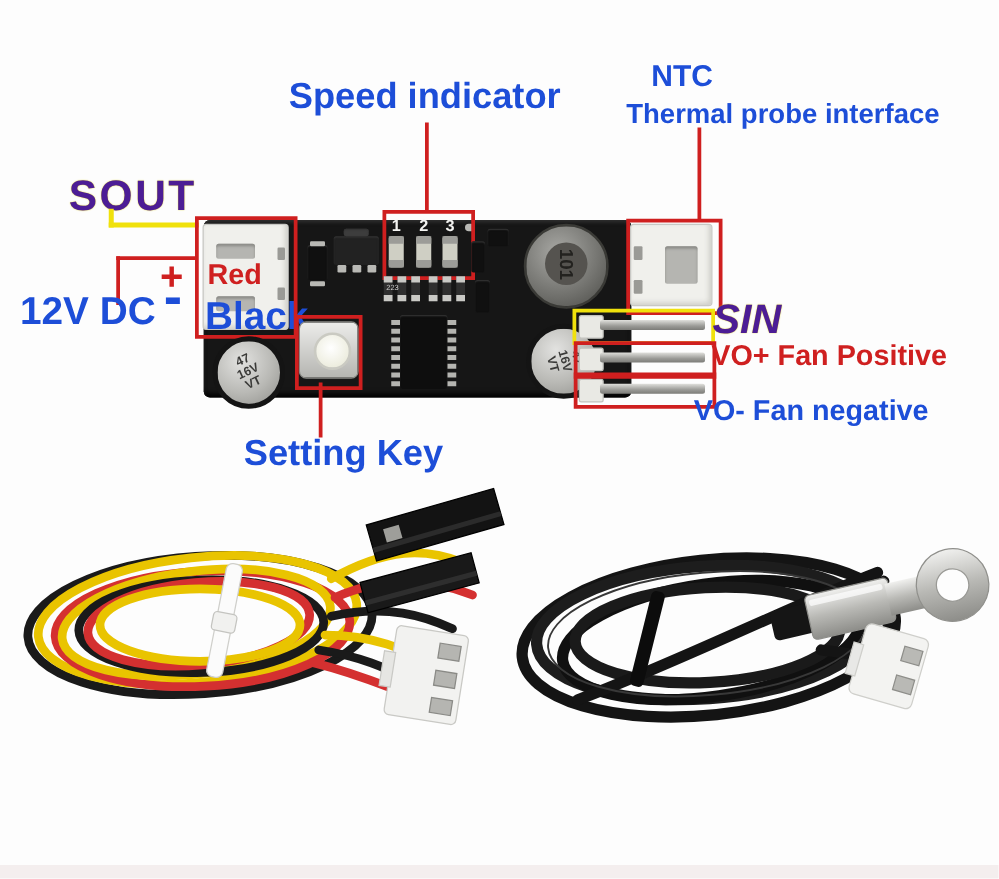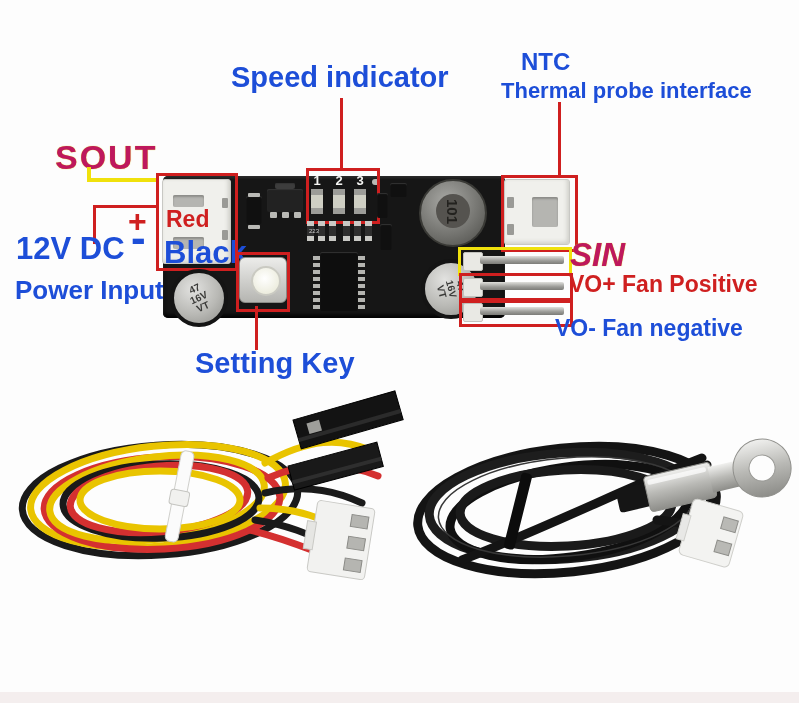--- a/index.html
+++ b/index.html
@@ -1,21 +1,21 @@
 <!DOCTYPE html>
 <html><head>
 <meta charset="utf-8">
 <style>
   html,body{margin:0;padding:0;background:#ffffff;}
   #stage{
     position:relative;width:799px;height:703px;background:#fdfdfd;overflow:hidden;
     font-family:"Liberation Sans",sans-serif;
   }
   .ann{position:absolute;font-weight:700;color:#1d4ed8;white-space:nowrap;line-height:1;}
-  .yellow{color:#be185d;text-shadow:0 0 1px #d8cc00;}
+  .yellow{color:#4c1d95;text-shadow:0 0 1px #d8cc00;}
   .redtxt{color:#cf2020;}
   .rbox{position:absolute;border:3px solid #cf1f1f;background:transparent;}
   .ybox{position:absolute;border:3px solid #f0e10c;background:transparent;}
   .rline{position:absolute;background:#cf1f1f;}
   .yline{position:absolute;background:#f0e10c;}
   
   #board{position:absolute;left:163px;top:176px;width:342px;height:142px;background:#161616;border-radius:5px;box-shadow:inset 0 2px 3px #2e2e2e, inset 0 -3px 4px #000;}
   .conn{position:absolute;background:#f0f0ec;border:1px solid #c8c8c4;border-radius:3px;box-shadow:inset -2px -2px 4px #cfcfc9;}
   .slot{position:absolute;background:#b5b5b1;border-radius:2px;box-shadow:inset 0 2px 2px #8d8d89;}
   .nub{position:absolute;background:#9a9a96;border-radius:1px;}
@@ -53,21 +53,20 @@
 
   <div class="ann yellow" style="left:55px;top:140px;font-size:34px;letter-spacing:2px;">SOUT</div>
   <div class="yline" style="left:87px;top:167px;width:4px;height:15px;"></div>
   <div class="yline" style="left:87px;top:178px;width:72px;height:4px;"></div>
 
   <div class="rline" style="left:93px;top:205px;width:65px;height:3px;"></div>
   <div class="rline" style="left:93px;top:205px;width:3px;height:39px;"></div>
   <div class="ann redtxt" style="left:128px;top:205px;font-size:32px;">+</div>
   <div class="ann" style="left:16px;top:233px;font-size:31px;">12V DC</div>
   <div class="ann" style="left:131px;top:216px;font-size:44px;">-</div>
-  <div class="ann" style="left:15px;top:277px;font-size:26px;">Power Input</div>
 
   <div id="board"></div>
 
   <div class="conn" style="left:162px;top:179px;width:67px;height:83px;"></div>
   <div class="slot" style="left:173px;top:195px;width:31px;height:12px;"></div>
   <div class="slot" style="left:173px;top:237px;width:31px;height:12px;"></div>
   <div class="nub" style="left:222px;top:198px;width:6px;height:10px;"></div>
   <div class="nub" style="left:222px;top:230px;width:6px;height:10px;"></div>
   <div class="ann redtxt" style="left:166px;top:208px;font-size:23px;">Red</div>
   <div class="ann" style="left:164px;top:237px;font-size:31px;">Black</div>

